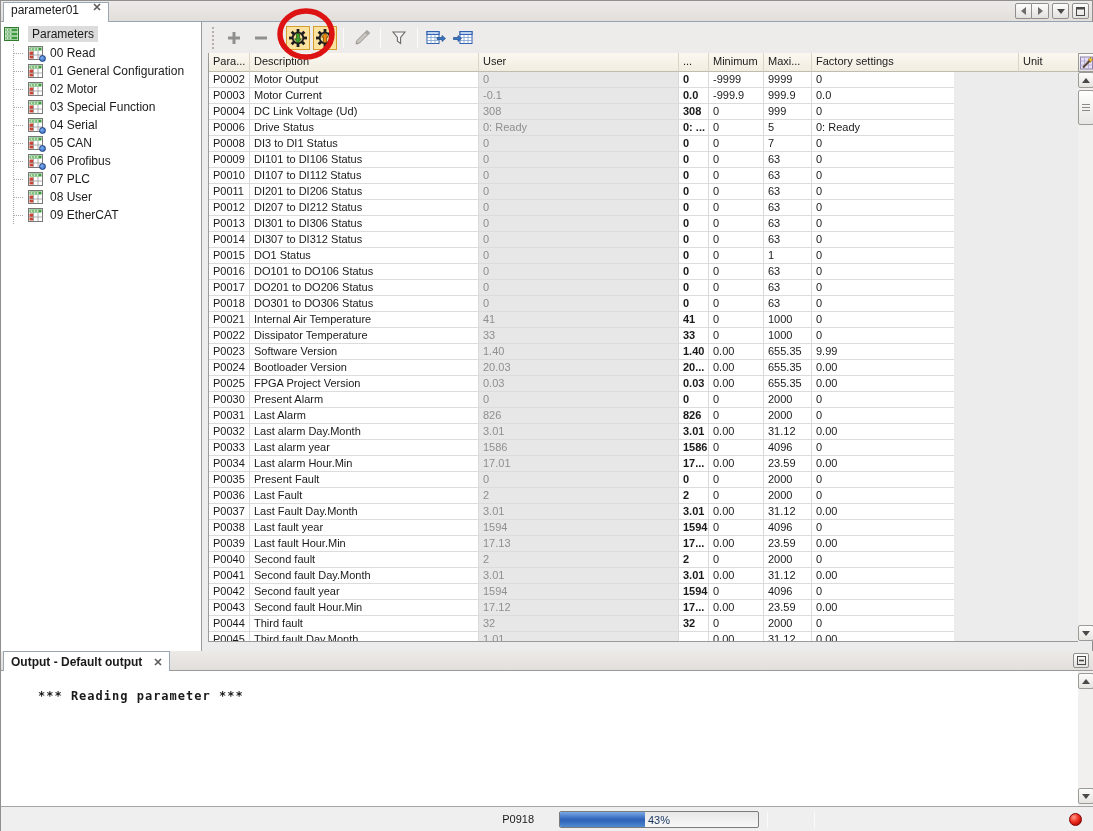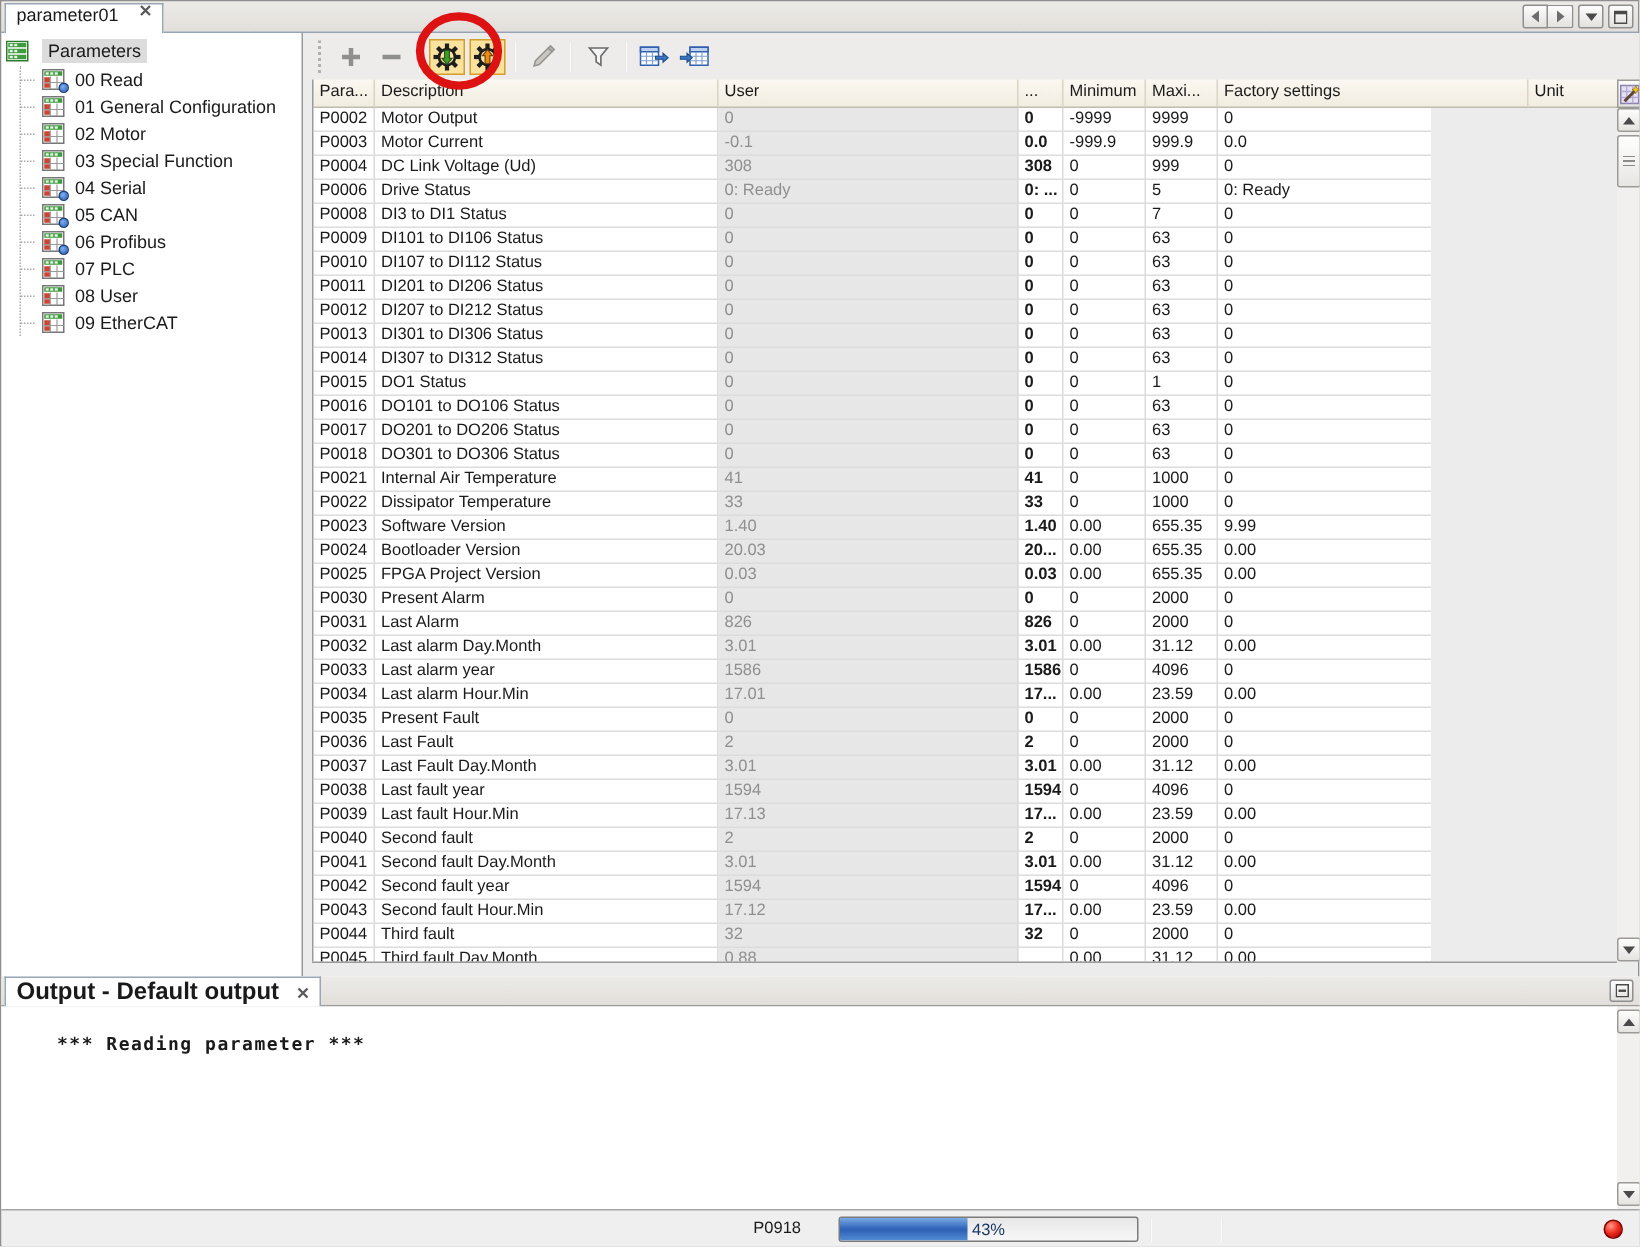--- a/index.html
+++ b/index.html
@@ -83,21 +83,21 @@
   .tri-down { width:0; height:0; border-left:4px solid transparent; border-right:4px solid transparent; border-top:5px solid #4a4a4a; }
   .tri-left { width:0; height:0; border-top:4px solid transparent; border-bottom:4px solid transparent; border-right:5px solid #6d6d6d; }
   .tri-right { width:0; height:0; border-top:4px solid transparent; border-bottom:4px solid transparent; border-left:5px solid #6d6d6d; }
 
   
   .output { position:absolute; left:0; top:650px; width:1093px; height:155px; background:#ffffff; }
   .out-tabbar { position:absolute; left:0; top:0; width:100%; height:20px;
     background:linear-gradient(#eceae7,#e2dfdb); border-bottom:1px solid #9a9a9a; }
   .out-tab { position:absolute; left:2px; top:0; height:20px; background:#ffffff;
     border:1px solid #98a6b5; border-bottom:none; display:flex; align-items:center;
-    padding:0 7px; gap:12px; font-size:16px; font-weight:bold; }
+    padding:0 7px; gap:12px; font-size:12px; font-weight:bold; }
   .out-min-btn { position:absolute; right:5px; top:2px; width:16px; height:15px; border:1px solid #8f8f8f;
     border-radius:2px; background:linear-gradient(#fdfdfd,#e3e1de); display:flex; align-items:center; justify-content:center; }
   .out-body { position:absolute; left:0; top:20px; width:1077px; height:135px; background:#ffffff; overflow:hidden; }
   .out-text { position:absolute; left:37px; top:18px; font-family:"DejaVu Sans Mono", monospace;
     font-weight:bold; font-size:12px; letter-spacing:1px; white-space:pre; }
   .out-scroll { position:absolute; left:1077px; top:20px; width:16px; height:135px; background:#f1f0ee; }
 
   
   .statusbar { position:absolute; left:0; top:805px; width:1093px; height:44px;
     background:#efefef; border-top:1px solid #a5a5a5; }
@@ -840,21 +840,21 @@
     <div class="td c-val">32</div>
     <div class="td c-min">0</div>
     <div class="td c-max">2000</div>
     <div class="td c-fac">0</div>
     <div class="td c-unit"></div>
   </div>
 
   <div class="tr grid-cols">
     <div class="td c-param">P0045</div>
     <div class="td c-desc">Third fault Day.Month</div>
-    <div class="td c-user">0.88</div>
+    <div class="td c-user">1.01</div>
     <div class="td c-val"></div>
     <div class="td c-min">0.00</div>
     <div class="td c-max">31.12</div>
     <div class="td c-fac">0.00</div>
     <div class="td c-unit"></div>
   </div>
 </div>
   <div class="table-bottom-line"></div>
 
   <div class="vscroll">

